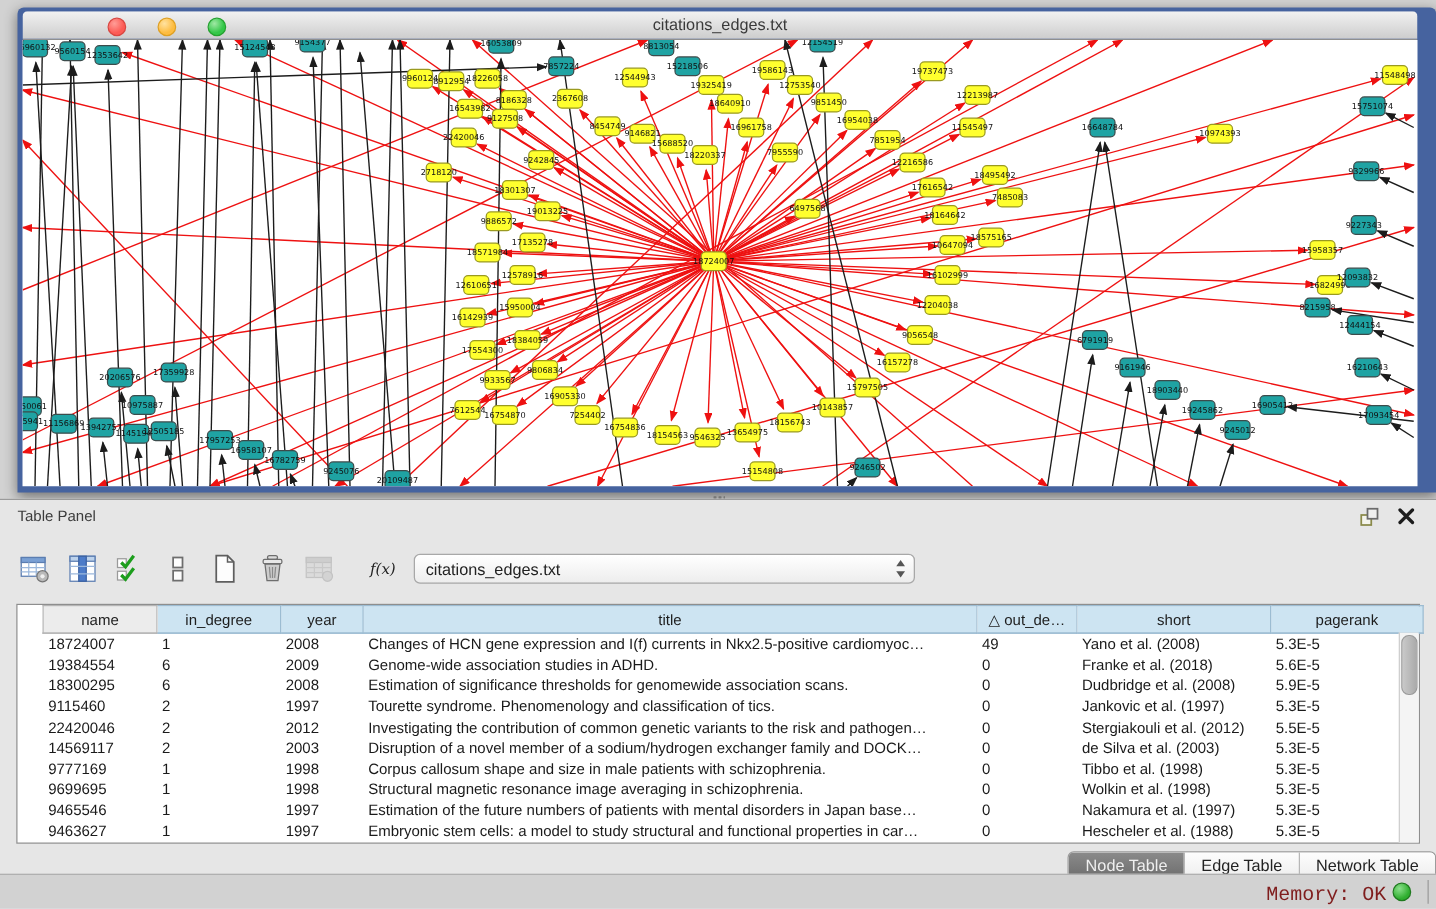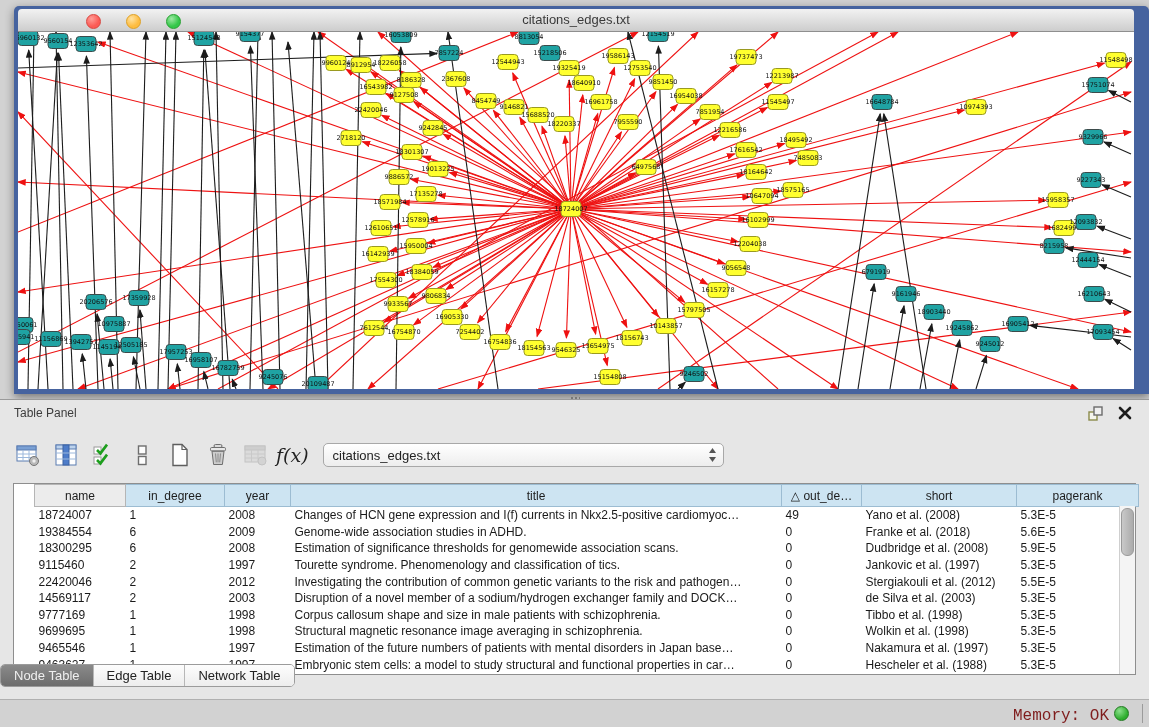--- a/index.html
+++ b/index.html
@@ -27,40 +27,40 @@
   #table-panel{position:absolute;left:0;top:399px;width:1149px;height:328px;
     background:#e6e6e6;border-top:1px solid #9a9a9a;}
   #panel-header{position:absolute;left:0;top:0;right:0;height:27px;}
   #panel-title{position:absolute;left:14px;top:6px;font-size:12px;color:#3c3c3c;}
   #float-panel{position:absolute;right:44px;top:5px;width:18px;height:18px;cursor:pointer;}
   #close-panel{position:absolute;right:16px;top:5px;width:16px;height:16px;cursor:pointer;}
 
   #panel-toolbar{position:absolute;left:10px;top:36px;right:10px;height:38px;display:flex;align-items:center;}
   .tbtn{width:36px;height:32px;display:flex;align-items:center;justify-content:center;margin-right:2px;}
   .tbtn.disabled{opacity:.45;}
-  #fx-label{font-family:"DejaVu Serif",serif;font-style:italic;font-size:19px;color:#222;margin:0 8px 0 0;}
+  #fx-label{font-family:"DejaVu Serif",serif;font-style:italic;font-size:12px;color:#222;margin:0 8px 0 20px;}
   #table-selector{width:390px;height:22px;background:linear-gradient(#fff,#ededed);
     border:1px solid #a8a8a8;border-radius:5px;display:flex;align-items:center;
     font-size:13px;padding-left:9px;position:relative;margin-left:6px;}
   #selector-stepper{position:absolute;right:6px;top:3px;}
 
   #table-box{position:absolute;left:13px;top:83px;width:1121px;height:190px;
     background:#fff;border:1px solid #8e8e8e;}
   table{border-collapse:collapse;table-layout:fixed;width:1104px;margin-left:20px;}
   th{height:21px;font-size:12px;font-weight:normal;color:#1d1d1d;
      background:#cde4f2;border:1px solid #9cbcd2;text-align:center;
      overflow:hidden;white-space:nowrap;padding:0 2px;}
   th.name-col{background:#ececec;border-color:#b5b5b5;}
   td{height:16.6px;font-size:12px;color:#1a1a1a;padding:0 4px;border:none;
      overflow:hidden;white-space:nowrap;text-overflow:ellipsis;}
   #vscroll{position:absolute;right:0;top:22px;bottom:0;width:15px;background:#f4f4f4;border-left:1px solid #cfcfcf;}
   #vthumb{position:absolute;left:1px;top:2px;width:11px;height:46px;border-radius:6px;
      background:linear-gradient(90deg,#c9c9c9,#ababab);border:1px solid #9a9a9a;}
 
-  #tab-bar{position:absolute;left:0;right:0;top:262px;height:27px;display:flex;align-items:center;justify-content:flex-start;}
+  #tab-bar{position:absolute;left:0;right:0;top:279px;height:27px;display:flex;align-items:center;justify-content:flex-end;}
   #segmented{display:flex;border:1px solid #9b9b9b;border-radius:5px;overflow:hidden;background:#fff;
      box-shadow:inset 0 1px 1px rgba(0,0,0,.06);}
   .seg{padding:3px 13px;font-size:13px;color:#222;border-right:1px solid #b7b7b7;background:linear-gradient(#fdfdfd,#ededed);cursor:pointer;}
   .seg:last-child{border-right:none;}
   .seg.selected{background:linear-gradient(#8a8a8a,#6d6d6d);color:#efefef;}
 
   #status-bar{position:absolute;left:0;right:0;bottom:0;height:27px;background:#d2d2d2;border-top:1px solid #b0b0b0;}
   #memory-label{position:absolute;right:40px;top:7px;font-size:16px;color:#7f1d1d;font-family:Liberation Mono, monospace;}
   #memory-dot{position:absolute;right:20px;top:6px;width:13px;height:13px;border-radius:50%;
      background:radial-gradient(circle at 35% 30%,#8ce08c,#2fae2f 65%);border:1px solid #1f7a1f;}

